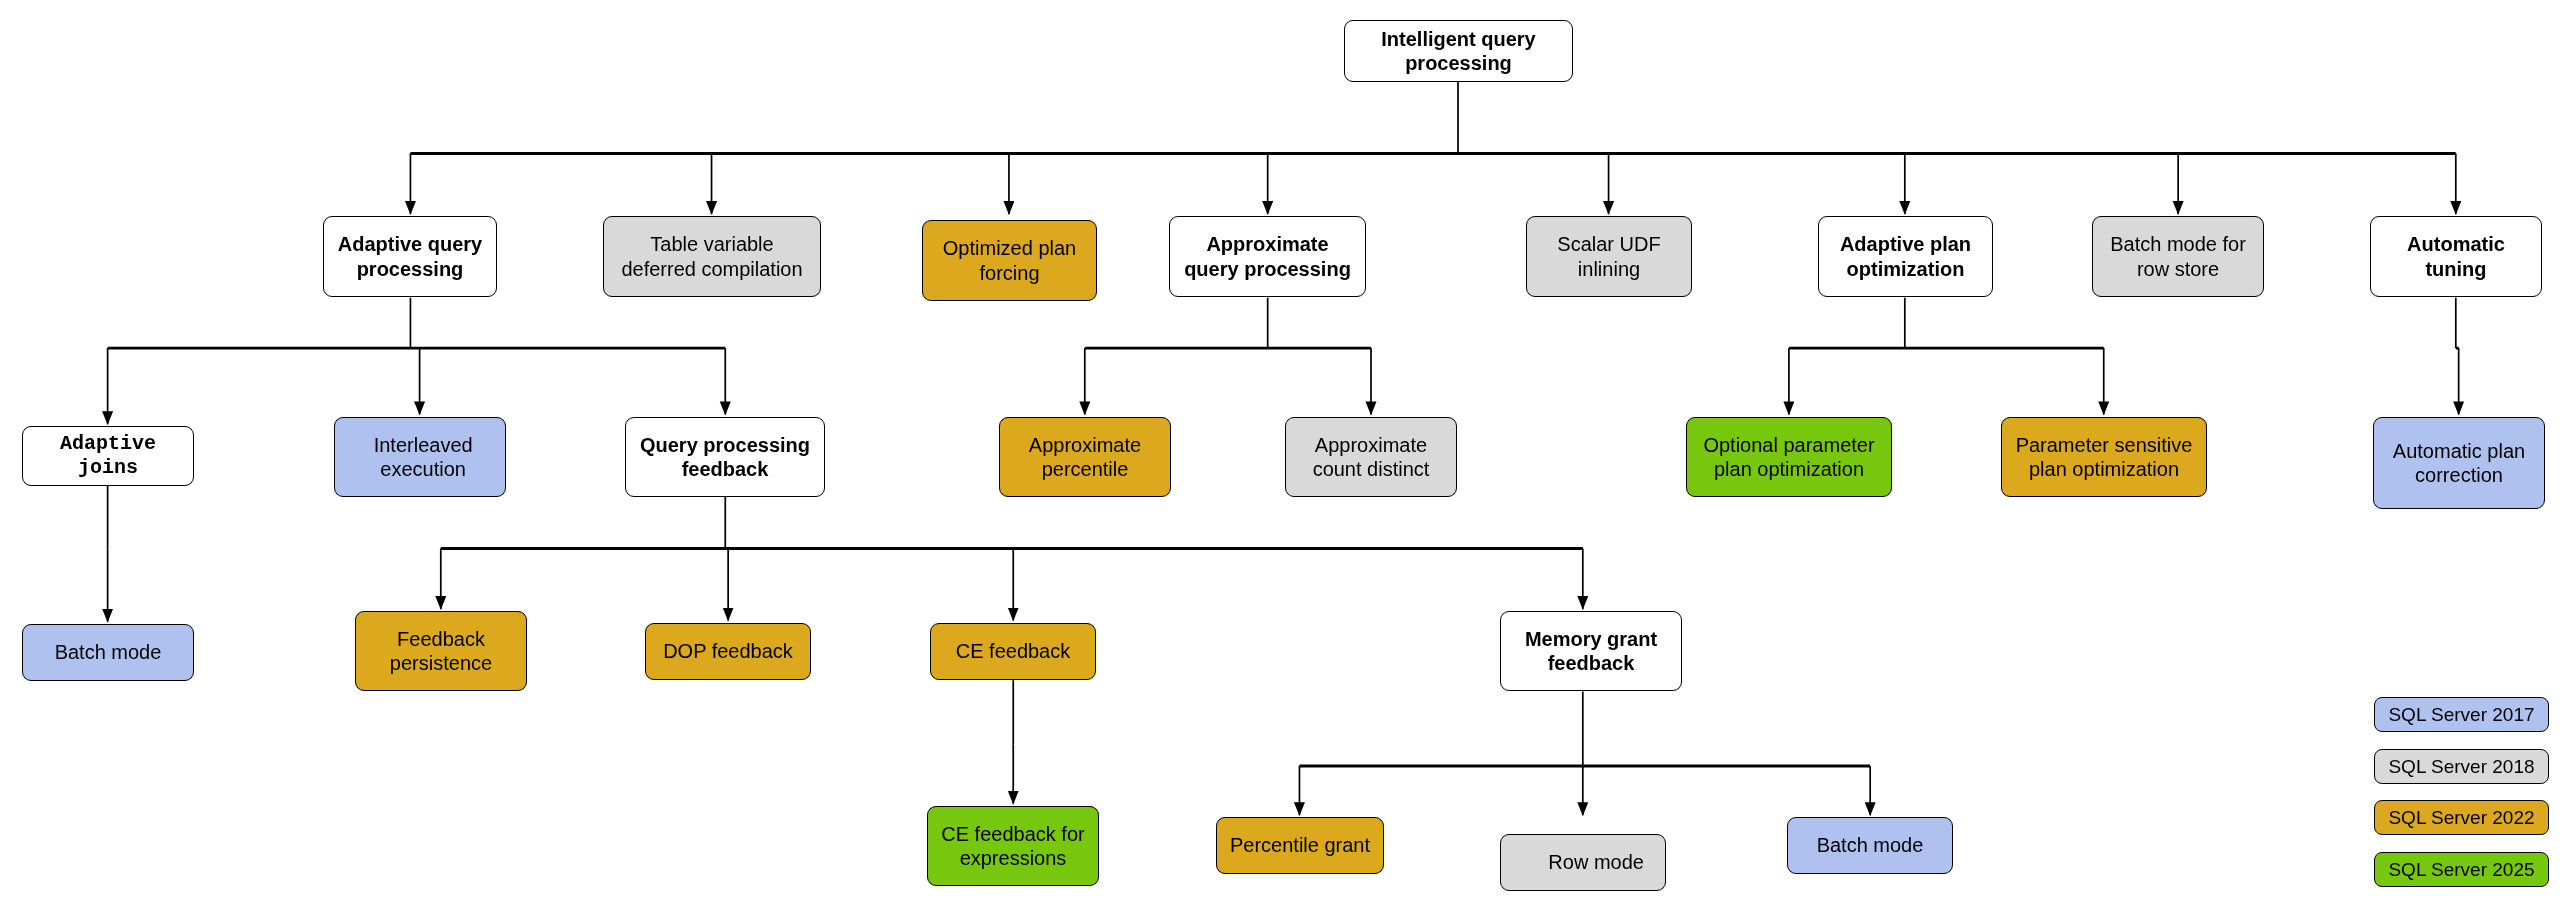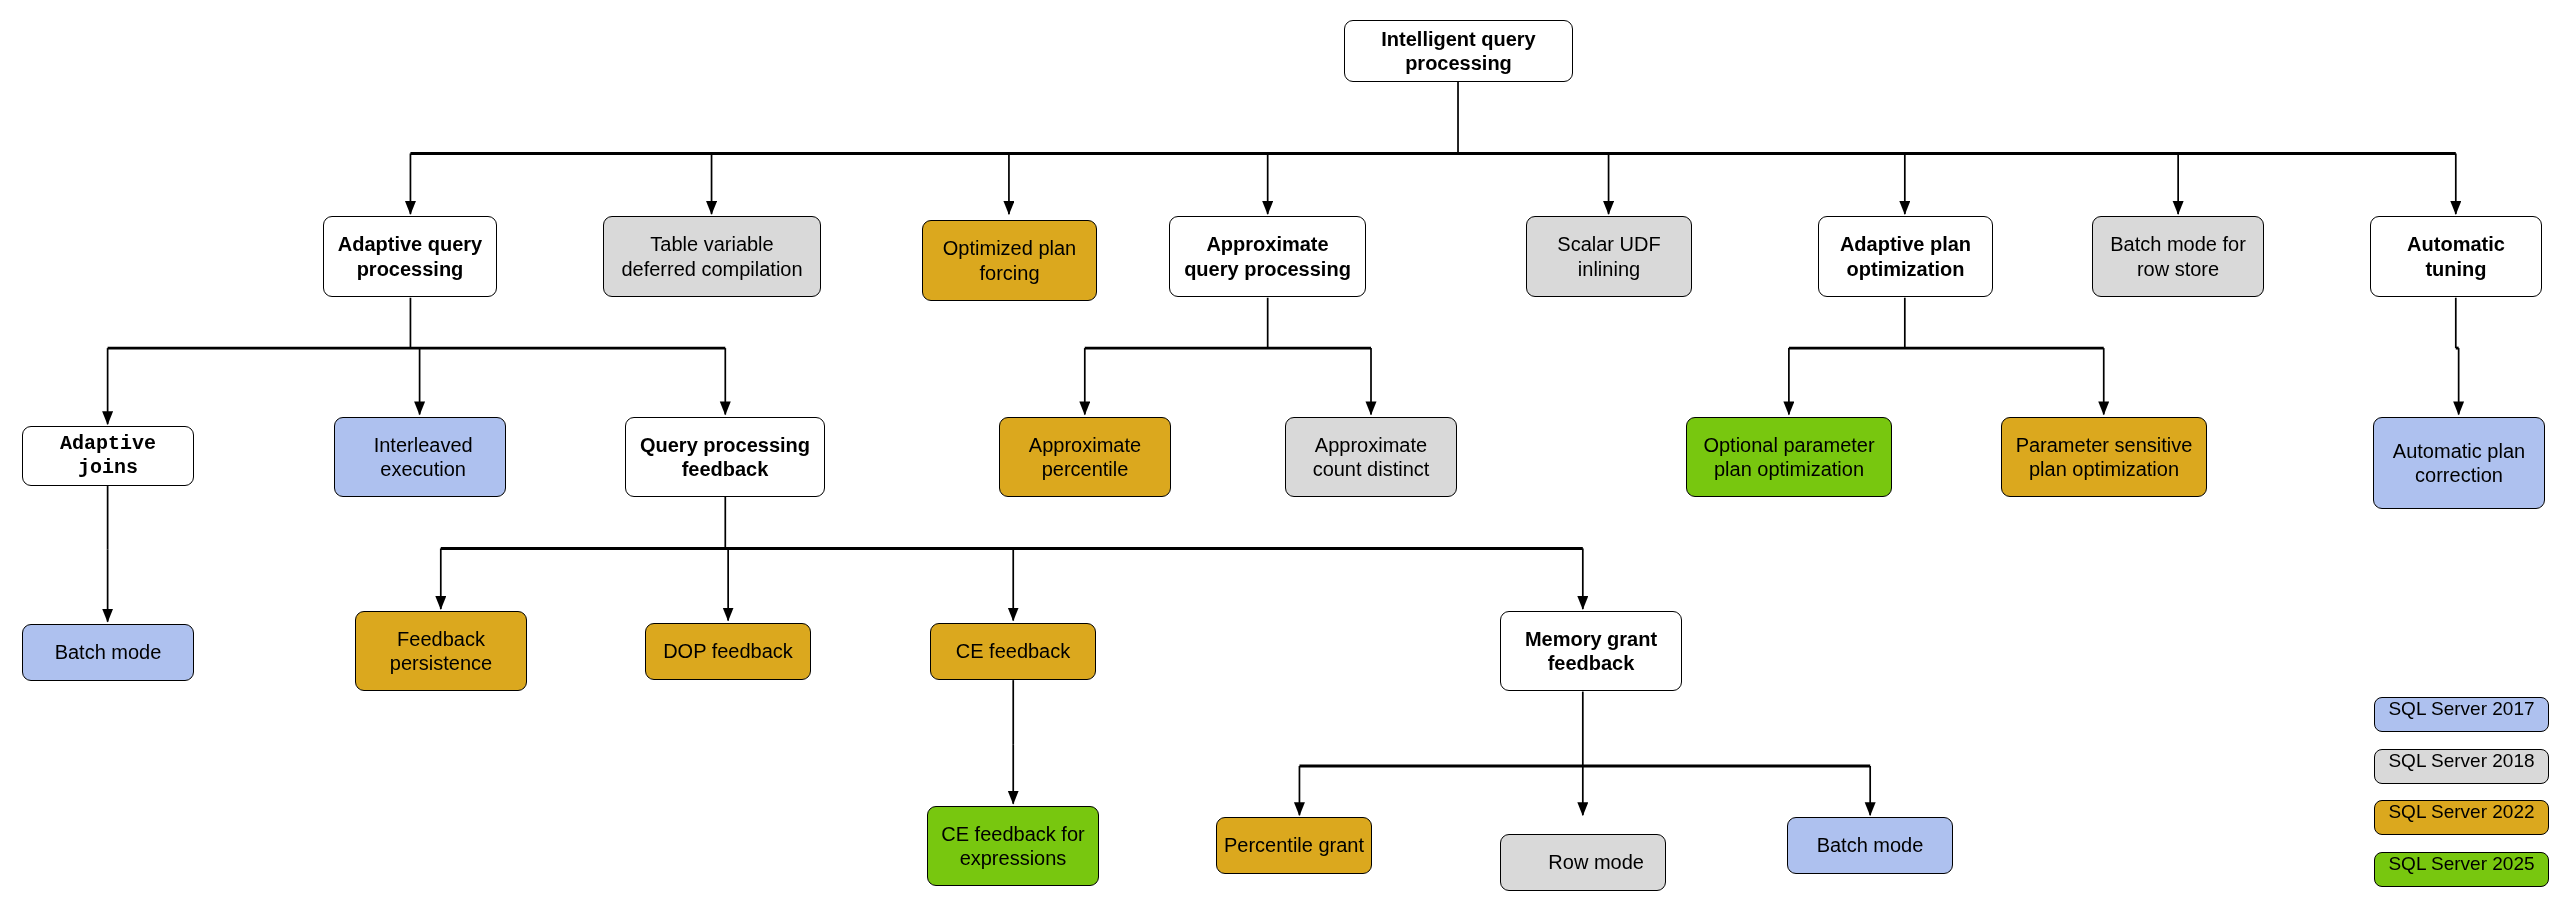--- a/index.html
+++ b/index.html
@@ -39,20 +39,21 @@
     white-space: pre-line;
     z-index: 2;
   }
   .node.bold { font-weight: bold; }
   .legend-item {
     position: absolute;
     box-sizing: border-box;
     border: 1.7px solid #000000;
     border-radius: 8px;
     display: flex;
+    align-items: center;
     justify-content: center;
     font-size: 19px;
     color: #000000;
     z-index: 2;
   }
 </style>
 </head>
 <body>
 
 <div id="canvas">
@@ -143,21 +144,21 @@
 correction</span></div>
       <div class="node" style="left: 22px; top: 624px; width: 172px; height: 57px; background: rgb(174, 193, 239);"><span>Batch mode</span></div>
       <div class="node" style="left: 355px; top: 611px; width: 172px; height: 80px; background: rgb(219, 168, 30);"><span>Feedback
 persistence</span></div>
       <div class="node" style="left: 645px; top: 623px; width: 166px; height: 57px; background: rgb(219, 168, 30);"><span>DOP feedback</span></div>
       <div class="node" style="left: 930px; top: 623px; width: 166px; height: 57px; background: rgb(219, 168, 30);"><span>CE feedback</span></div>
       <div class="node bold" style="left: 1500px; top: 611px; width: 182px; height: 80px; background: rgb(255, 255, 255);"><span>Memory grant
 feedback</span></div>
       <div class="node" style="left: 927px; top: 806px; width: 172px; height: 80px; background: rgb(120, 199, 15);"><span>CE feedback for
 expressions</span></div>
-      <div class="node" style="left: 1216px; top: 817px; width: 156px; height: 57px; background: rgb(219, 168, 30);"><span>Percentile grant</span></div>
+      <div class="node" style="left: 1216px; top: 817px; width: 168px; height: 57px; background: rgb(219, 168, 30);"><span>Percentile grant</span></div>
       <div class="node" style="left: 1500px; top: 834px; width: 166px; height: 57px; background: rgb(217, 217, 217); padding-left: 32px;"><span>Row mode</span></div>
       <div class="node" style="left: 1787px; top: 817px; width: 166px; height: 57px; background: rgb(174, 193, 239);"><span>Batch mode</span></div>
     </div>
   <div id="legend-group">
       <div class="legend-item" style="left: 2374px; top: 697px; width: 175px; height: 35px; background: rgb(174, 193, 239);">
         <span>SQL Server 2017</span>
       </div>
       <div class="legend-item" style="left: 2374px; top: 749px; width: 175px; height: 35px; background: rgb(217, 217, 217);">
         <span>SQL Server 2018</span>
       </div>

